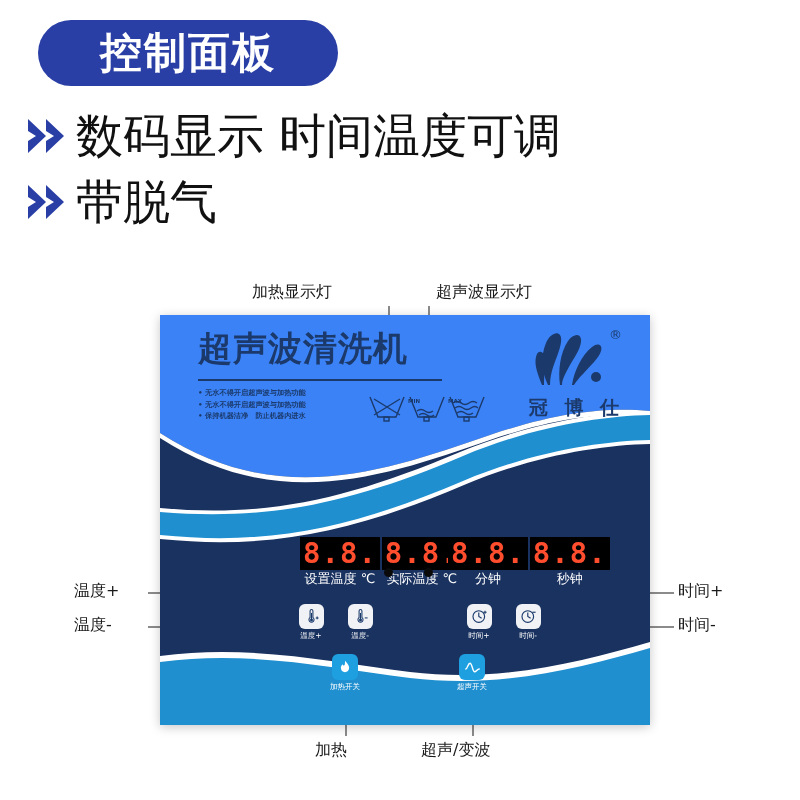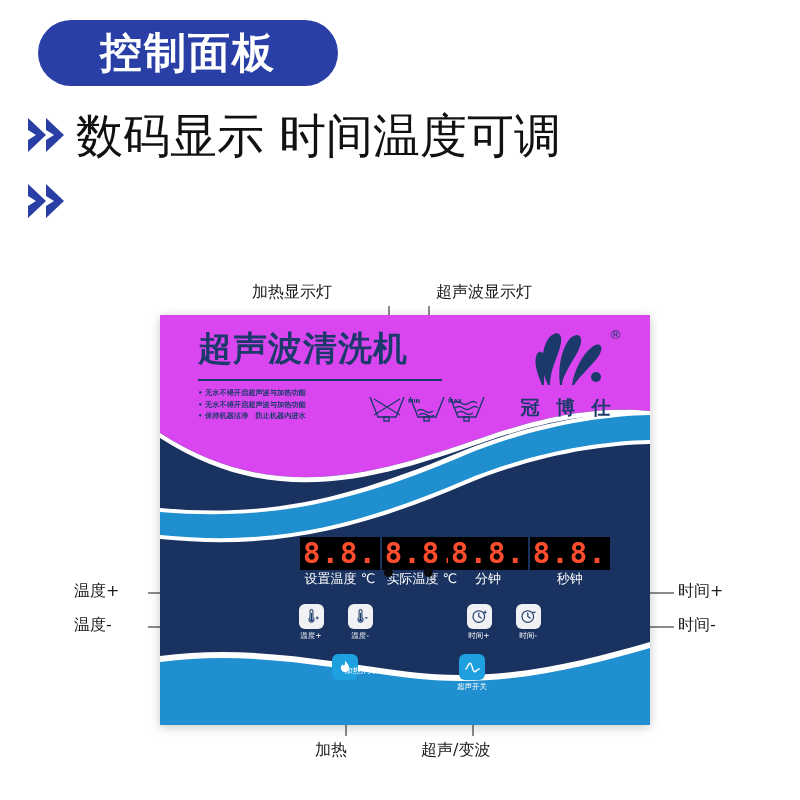--- a/index.html
+++ b/index.html
@@ -24,21 +24,21 @@
   .badge-text{
     color:#ffffff;
     font-size:42px;
     font-weight:bold;
     letter-spacing:2px;
     line-height:1;
     white-space:nowrap;
   }
   .bullet-row{
     position:absolute;left:14px;
-    display:flex;
+    display:flex;align-items:center;
   }
   .bullet-row.r1{top:112px;}
   .bullet-row.r2{top:178px;}
   .chev{
     width:44px;height:46px;
     flex:0 0 44px;
     position:relative;
     margin-right:6px;
   }
   .chev svg{display:block;}
@@ -64,21 +64,21 @@
   .dot{
     position:absolute;
     width:9px;height:9px;border-radius:50%;
     background:#8b8b8b;
   }
 
   
   .panel{
     position:absolute;left:148px;top:315px;
     width:490px;height:410px;
-    background:#d946ef;
+    background:#3b82f6;
     box-shadow:0 2px 10px rgba(0,0,0,.22);
     overflow:hidden;
   }
   .panel-top{
     position:absolute;left:0;top:0;width:100%;height:120px;
     background:#ffffff;
   }
   .prod-title{
     position:absolute;left:38px;top:16px;
     font-size:34px;font-weight:bold;
@@ -102,21 +102,21 @@
   }
   .warn div::before{content:"• ";}
 
   .tanks{position:absolute;left:208px;top:76px;}
   .logo-wrap{
     position:absolute;right:26px;top:12px;
     width:112px;height:92px;
   }
   .logo-text{
     position:absolute;left:0;bottom:2px;width:100%;
-    text-align:center;
+    text-align:right;
     font-size:19px;font-weight:bold;color:#1b3a6b;
     letter-spacing:5px;
     line-height:1;
   }
   .reg{
     position:absolute;right:2px;top:0px;
     font-size:13px;color:#1b3a6b;
   }
 
   .waves{position:absolute;left:0;top:0;width:490px;height:410px;}
@@ -188,20 +188,21 @@
     <span class="bullet-text">数码显示 时间温度可调</span>
   </div>
 
   <div class="bullet-row r2">
     <span class="chev">
       <svg width="44" height="46" viewBox="0 0 44 46">
         <path d="M2 6 L20 23 L2 40 L2 28 L10 23 L2 18 Z" fill="#2a3fa6"></path>
         <path d="M20 6 L38 23 L20 40 L20 28 L28 23 L20 18 Z" fill="#2a3fa6"></path>
       </svg>
     </span>
+    <span class="bullet-text">带脱气</span>
   </div>
 
   <div class="callout" style="left:240px;top:284px;">加热显示灯</div>
   <div class="leader v" style="left:376px;top:306px;height:266px;"></div>
 
   <div class="callout" style="left:424px;top:284px;">超声波显示灯</div>
   <div class="leader v" style="left:416px;top:306px;height:266px;"></div>
 
   <div class="callout" style="left:62px;top:583px;">温度+</div>
   <div class="leader h" style="left:136px;top:592px;width:163px;"></div>
@@ -376,21 +377,21 @@
           </g>
       </svg>
     </div>
     <div class="btn-label" style="left:338px;top:317px;">时间-</div>
 
     <div class="btn accent" style="left:172px;top:339px;width:26px;height:26px;">
       <svg width="16" height="16" viewBox="0 0 24 24">
         <path d="M12 2.5c3.2 3.6 6.2 6.6 6.2 10.6 0 3.8-2.8 6.6-6.2 6.6s-6.2-2.8-6.2-6.6c0-2.2 1.2-3.8 2.4-5.4 .4 1.4 1.2 2.2 2 2.2 1.4 0 2-2.6 1.8-7.4z" fill="#ffffff"></path>
       </svg>
     </div>
-    <div class="btn-label" style="left:155px;top:352px;text-align:right;">加热开关</div>
+    <div class="btn-label" style="left:155px;top:368px;">加热开关</div>
 
     <div class="btn accent" style="left:299px;top:339px;width:26px;height:26px;">
       <svg width="17" height="17" viewBox="0 0 24 24">
         <path d="M2.5 14 C5 14 5.5 6 8.5 6 C11.5 6 12 18 15 18 C17.5 18 18.5 14 21.5 14" stroke="#ffffff" stroke-width="2" fill="none" stroke-linecap="round"></path>
       </svg>
     </div>
     <div class="btn-label" style="left:282px;top:368px;">超声开关</div>
 
   </div>
 </div>

